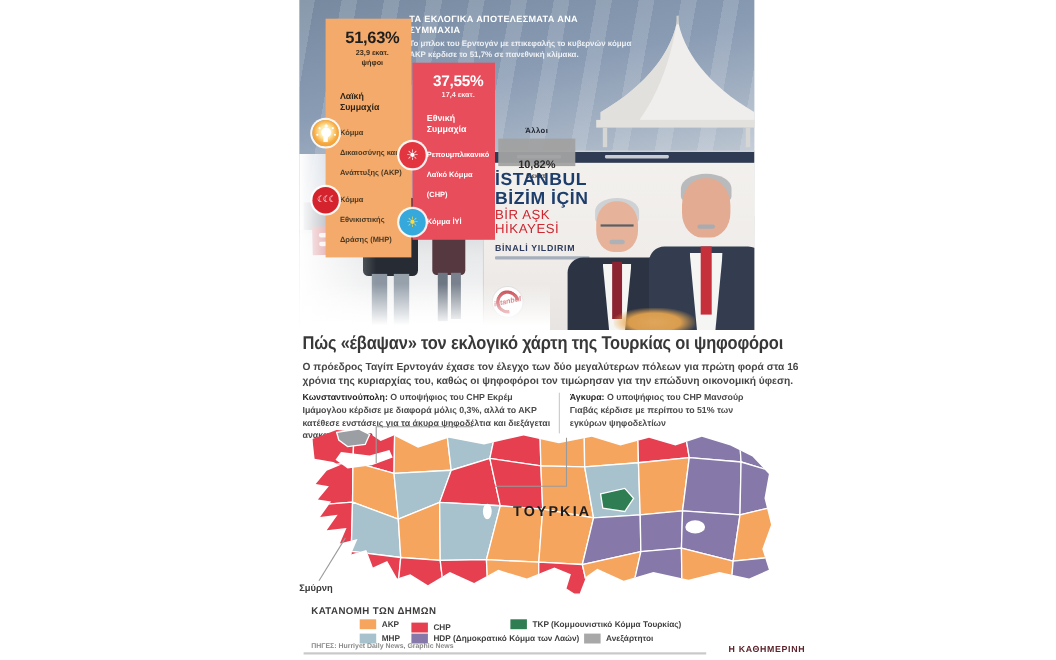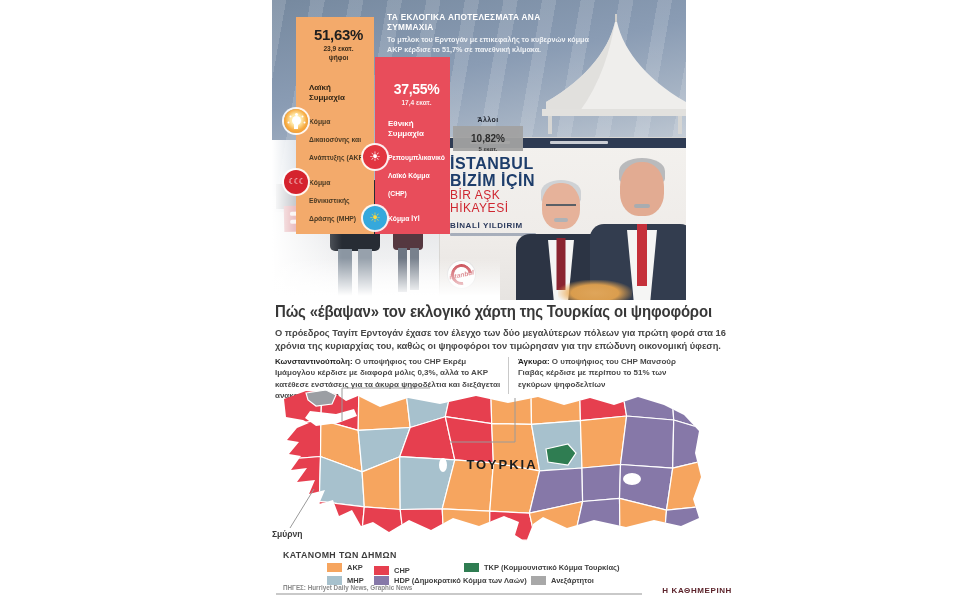--- a/index.html
+++ b/index.html
@@ -37,43 +37,43 @@
   .man{position:absolute;bottom:0;}
   .man .head{position:absolute;left:50%;transform:translateX(-50%);background:#e6b29a;border-radius:46% 46% 42% 42%;}
   .man .hair{position:absolute;left:50%;transform:translateX(-50%);border-radius:50% 50% 20% 20%;}
   .man .torso{position:absolute;bottom:0;left:0;right:0;border-radius:14px 14px 0 0;}
   .man .shirt{position:absolute;bottom:0;left:50%;transform:translateX(-50%);background:#f5f5f4;clip-path:polygon(0 0,100% 0,78% 100%,22% 100%);}
   .man .tie{position:absolute;left:50%;transform:translateX(-50%);}
   .fade-left{left:0;top:140px;bottom:0;width:70px;background:linear-gradient(90deg,#ffffff 0%,rgba(255,255,255,0) 100%);}
   .fade-bottom{left:0;bottom:0;width:55%;height:42px;background:linear-gradient(0deg,#ffffff 10%,rgba(255,255,255,0) 100%);}
 
   
-  #header-block{left:372px;top:12px;width:202px;margin-left:15px;}
+  #header-block{left:372px;top:12px;width:202px;}
   .hdr-title{font-size:8.3px;font-weight:bold;color:#ffffff;letter-spacing:.3px;}
   .hdr-sub{font-size:7.2px;font-weight:bold;color:#eef1f5;line-height:1.38;margin-top:3px;}
   #box-popular{left:283px;top:17px;width:78px;background:#f3aa6b;padding:9px 6px 9px 13px;box-sizing:border-box;margin-left:13px;}
-  #box-national{left:375px;top:57px;width:75px;background:#e84d5b;padding:24px 5px 9px 13px;box-sizing:border-box;color:#fff;}
+  #box-national{left:375px;top:57px;width:75px;background:#e84d5b;padding:8px 5px 9px 13px;box-sizing:border-box;color:#fff;}
   .pct-big{font-size:15px;font-weight:bold;text-align:center;color:#1e1e1e;letter-spacing:-.3px;}
   #box-national .pct-big{color:#fff;font-size:14px;}
   .pct-votes{font-size:6.6px;font-weight:bold;text-align:center;color:#3c2c1a;line-height:1.35;margin-top:2px;}
   #box-national .pct-votes{color:#fbe9ea;}
   .alliance-name{font-size:8px;font-weight:bold;color:#2f2415;margin-top:20px;line-height:1.25;}
   #box-national .alliance-name{color:#fff;margin-top:11px;}
   .party-row{position:relative;margin-top:7px;min-height:22px;}
   .party-label{font-size:6.8px;font-weight:bold;color:#4a3a24;line-height:1.3;}
   #box-national .party-label{color:#fff;}
   .picon{position:absolute;left:-25px;top:-1px;width:24px;height:24px;border-radius:50%;box-shadow:0 0 0 2px rgba(255,255,255,.9);display:flex;align-items:center;justify-content:center;}
   .picon-akp{background:radial-gradient(circle at 50% 45%,#ffe9a8 0 30%,#f6a93f 60%,#ef8f2a 100%);}
   .bulb{position:relative;width:9px;height:9px;background:#fff;border-radius:50%;box-shadow:0 -6px 0 -3px #fff,6px -4px 0 -3.5px #fff,-6px -4px 0 -3.5px #fff,8px 2px 0 -3.5px #fff,-8px 2px 0 -3.5px #fff;}
   .bulb:after{content:"";position:absolute;left:2.5px;top:8px;width:4px;height:5px;background:#fff;}
   .picon-mhp{background:#d5232e;color:#fff;font-size:8px;letter-spacing:-2px;font-weight:bold;}
   .picon-chp{background:#e23540;color:#fff;font-size:13px;}
   .picon-iyi{background:#35a8dc;color:#ffd83d;font-size:13px;}
   #others-label{left:453px;top:116px;width:70px;text-align:center;font-size:7px;font-weight:bold;color:#20252f;letter-spacing:.4px;}
-  #others-box{left:453px;top:126px;width:70px;height:25px;background:rgba(161,161,161,.95);text-align:center;padding-top:2px;box-sizing:border-box;}
+  #others-box{left:453px;top:126px;width:70px;height:25px;background:rgba(161,161,161,.95);text-align:center;padding-top:14px;box-sizing:border-box;}
   .others-pct{font-size:10px;font-weight:bold;color:#2c2c2c;}
   .others-votes{font-size:6px;font-weight:bold;color:#3a3a3a;}
 
   
   #headline{left:275px;top:302px;width:430px;}
   #headline h1{margin:0;font-size:17px;color:#383838;white-space:nowrap;transform:scaleX(.88);transform-origin:left;letter-spacing:-.2px;}
   #deck{left:275px;top:327px;width:462px;font-size:9.3px;font-weight:bold;color:#474747;line-height:1.42;}
   .callout{font-size:8px;color:#4a4a4a;line-height:1.42;font-weight:bold;}
   .callout b{color:#1f1f1f;}
   #callout-ist{left:275px;top:356px;width:230px;}

